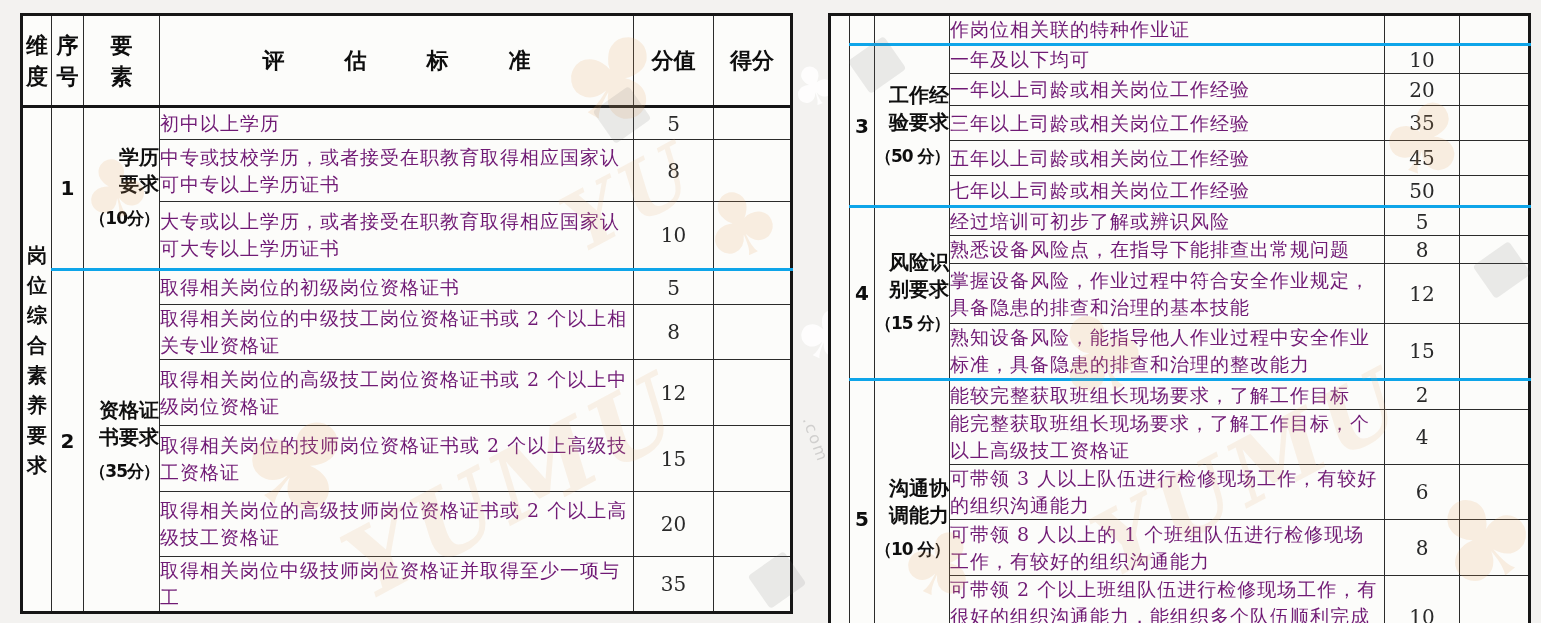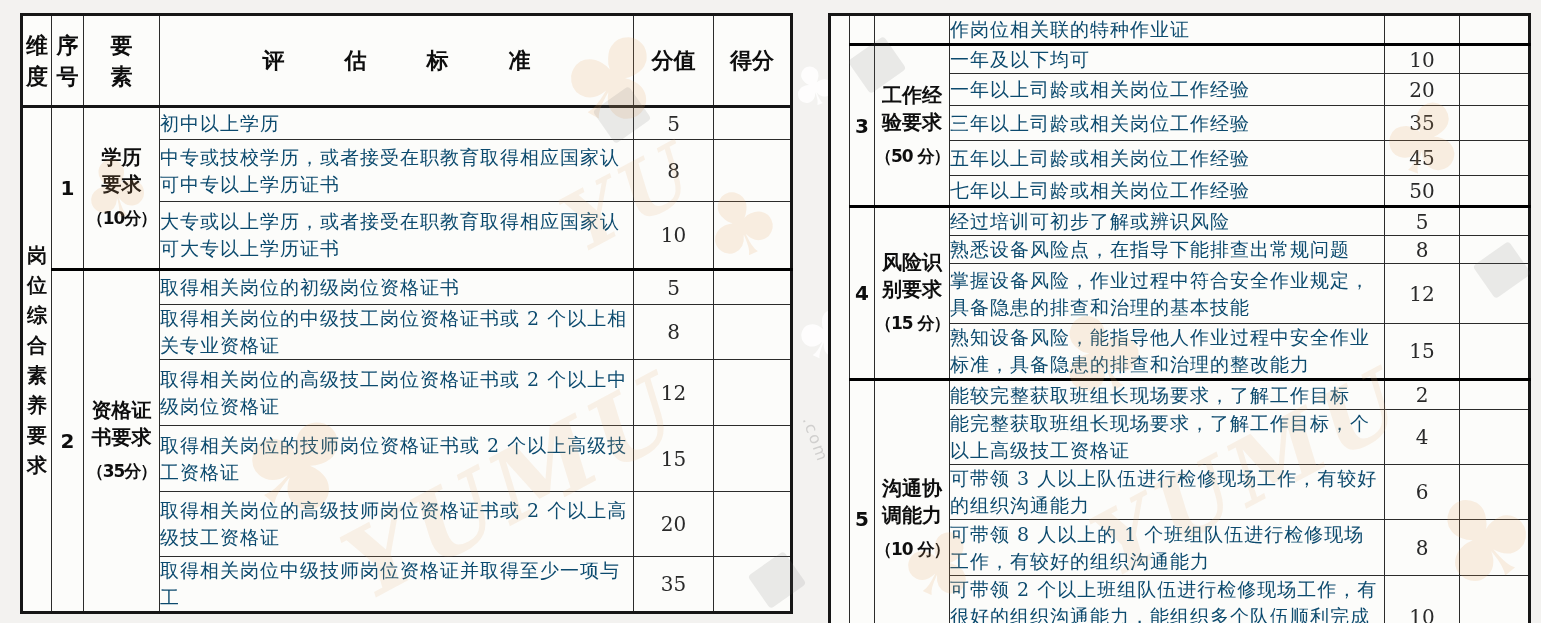--- a/index.html
+++ b/index.html
@@ -19,41 +19,41 @@
   .wm-stamp{position:absolute;width:44px;height:40px;background:rgba(110,110,110,0.13);
             border-radius:4px;}
   .wm-com{position:absolute;font-family:"DejaVu Sans",sans-serif;font-size:16px;
           color:rgba(120,120,120,0.28);letter-spacing:2px;}
 
   
   table.grid{position:absolute;border-collapse:collapse;table-layout:fixed;
              background:#fcfcfa;border:3px solid #161616;z-index:1;}
   table.grid td,table.grid th{border:1.5px solid #2b2b2b;padding:0;overflow:hidden;
              vertical-align:middle;}
-  tr.sec-start td{border-top:3px solid #000000;}
+  tr.sec-start td{border-top:3px solid #0ea5e9;}
   tr.thead th{border-bottom:3px solid #161616;}
 
   .th{font-family:"DejaVu Sans",sans-serif;font-weight:bold;font-size:22px;
       color:#0e0e0e;text-align:center;}
   .vhead{width:26px;margin:4px auto;word-break:break-all;line-height:31px;text-align:center;}
   .crit-head{display:flex;justify-content:center;gap:60px;}
 
   .dim-cell{padding:0 2px;}
   .dim-label{width:22px;margin:0 auto;word-break:break-all;line-height:30px;
              font-family:"DejaVu Sans",sans-serif;font-weight:bold;font-size:20px;
              color:#0e0e0e;text-align:center;}
 
   .serial{font-family:"DejaVu Sans",sans-serif;font-weight:bold;font-size:20px;
           color:#0e0e0e;text-align:center;}
-  .elem{text-align:center;}
+  .elem{text-align:right;}
   .elem div{font-family:"DejaVu Sans",sans-serif;font-weight:bold;font-size:20px;
             line-height:27px;color:#0e0e0e;white-space:nowrap;}
   .elem div.paren{font-size:17px;letter-spacing:-1px;margin-top:7px;}
 
-  .std{font-size:19px;line-height:27px;color:#0c4a6e;text-align:left;
+  .std{font-size:19px;line-height:27px;color:#701a75;text-align:left;
        padding:1px 6px 1px 7px;letter-spacing:1px;word-break:break-all;}
   .score{font-size:20px;color:#2a2a2a;text-align:center;
          font-family:"DejaVu Serif",serif;}
   .earned{background:#fcfcfa;}
 </style>
 </head>
 <body>
 
 <div class="page">
 

